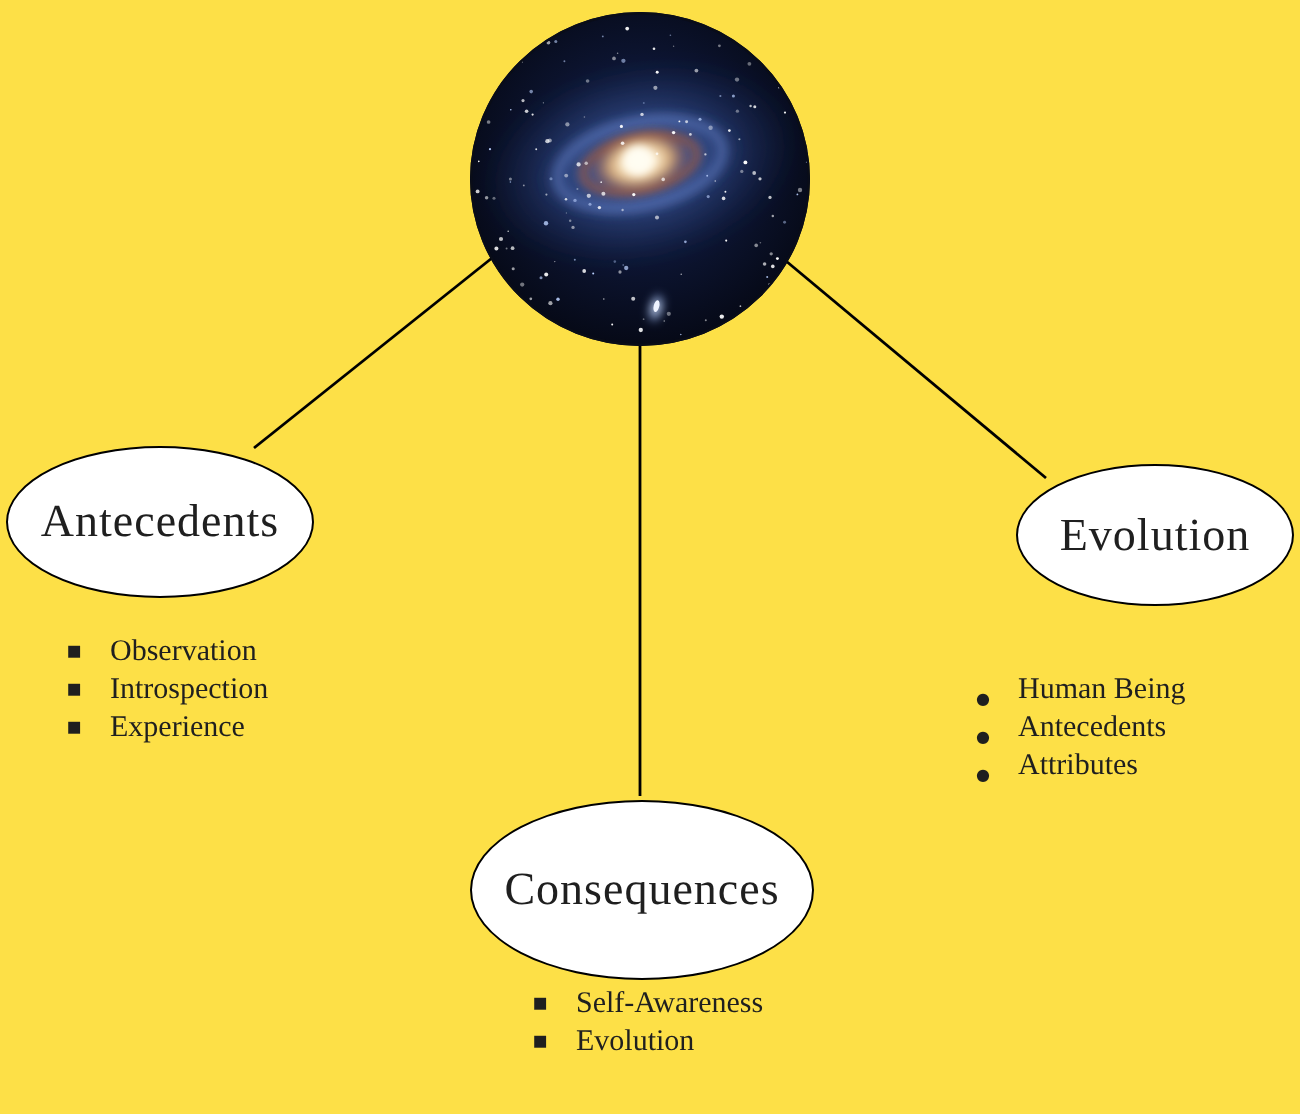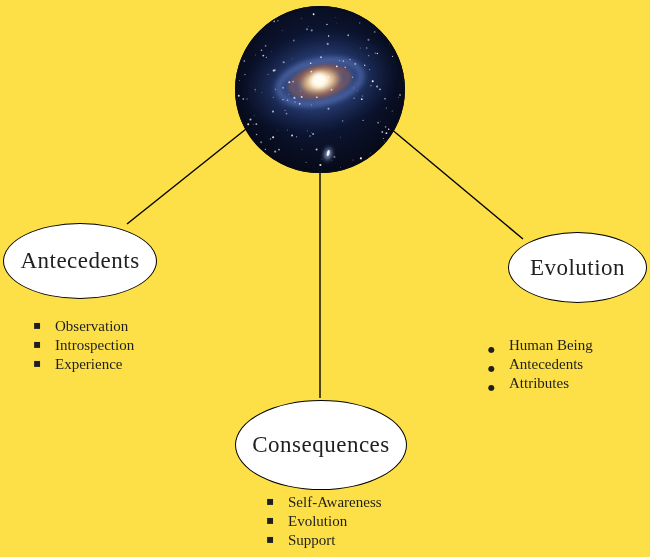--- a/index.html
+++ b/index.html
@@ -326,16 +326,15 @@
       <li>Experience</li>
     </ul>
   <ul class="blist list-attributes bullet-disc">
       <li>Human Being</li>
       <li>Antecedents</li>
       <li>Attributes</li>
     </ul>
   <ul class="blist list-consequences bullet-square">
       <li>Self-Awareness</li>
       <li>Evolution</li>
-      <li>Support</li>
     </ul>
 
 </div>
 
 </body></html>

